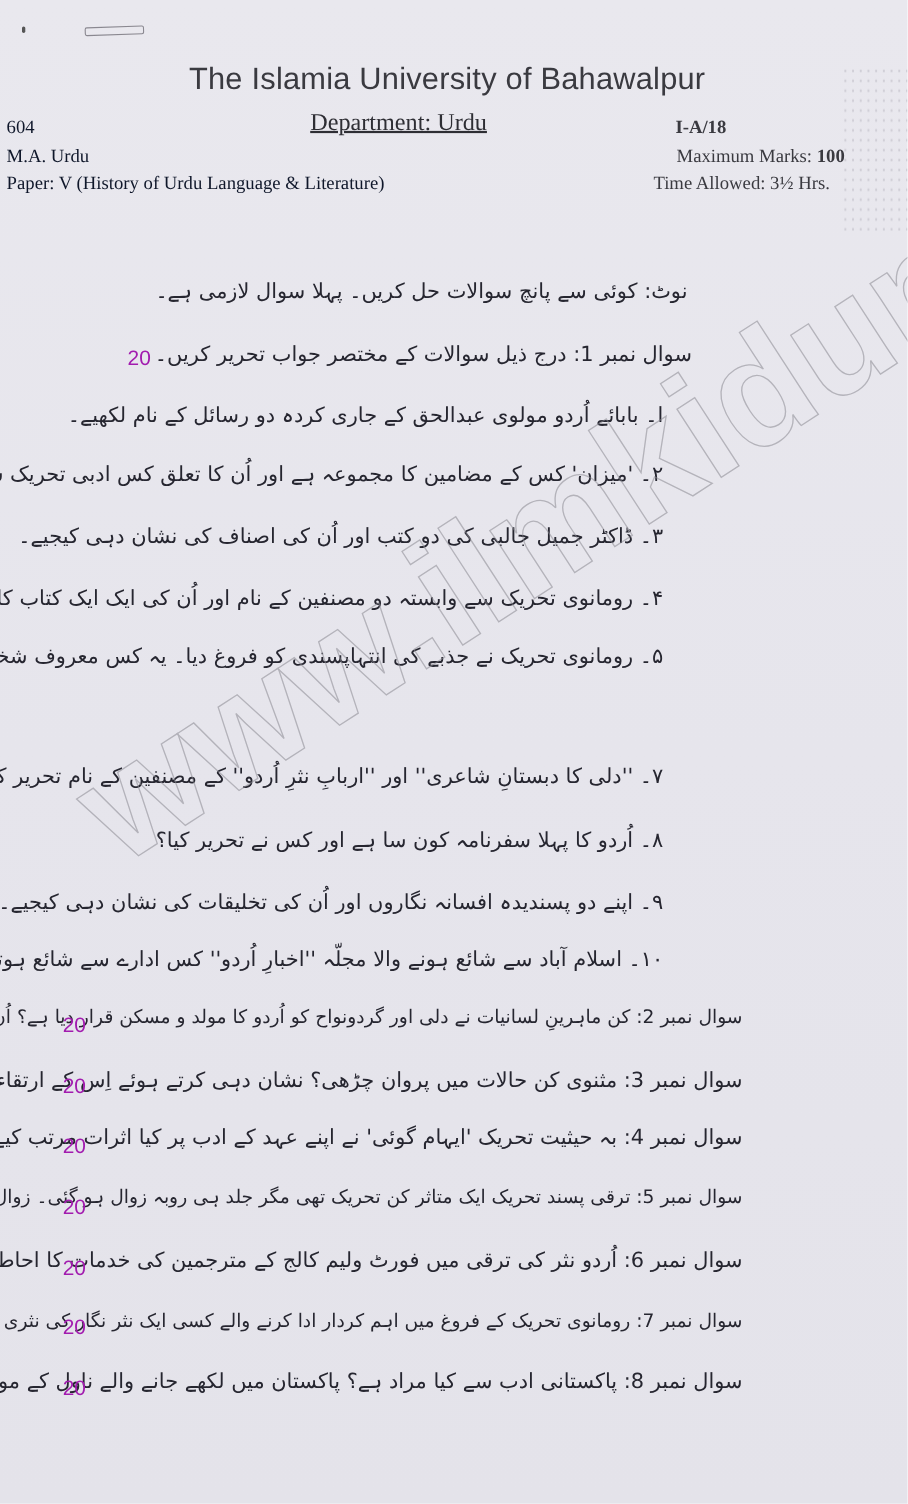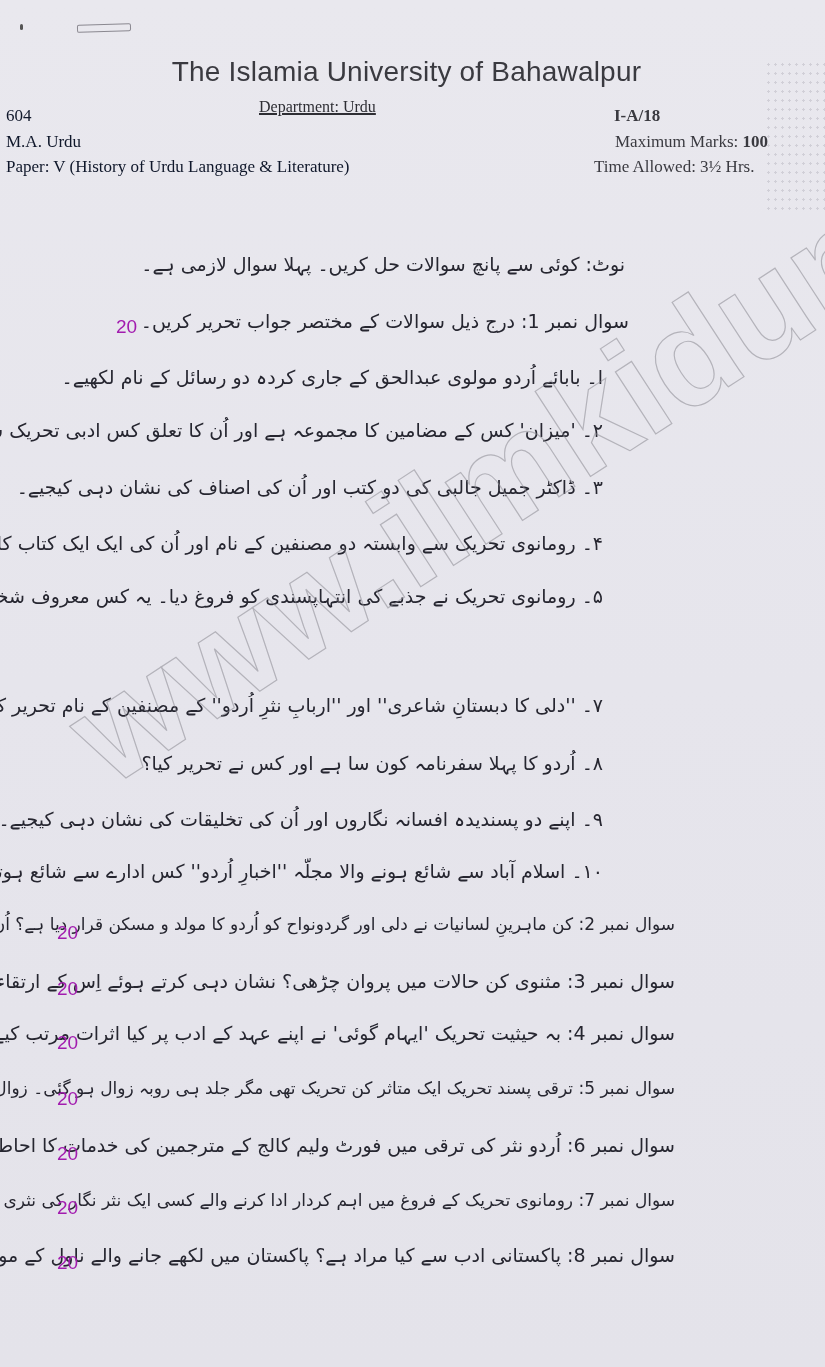--- a/index.html
+++ b/index.html
@@ -20,22 +20,22 @@
       position: absolute; left: 77px; top: 24px; width: 52px; height: 6px;
       border: 1px solid #8a8890; border-radius: 2px; transform: rotate(-2deg);
     }
     .hole-mark { position: absolute; left: 20px; top: 24px; width: 3px; height: 6px; background:#555; border-radius:2px; }
     .title {
       position: absolute; left: 0; width: 753px; top: 56px; text-align: center;
       font-family: "Liberation Sans", sans-serif; font-size: 28px; color: #3a3a40;
       letter-spacing: 0.2px; padding-left: 60px; box-sizing: border-box;
     }
     .dept {
-      position: absolute; left: 259px; top: 98px;
-      font-size: 16px; text-decoration: underline; text-decoration-thickness: 2px;
+      position: absolute; left: 282px; top: 98px;
+      font-size: 22px; text-decoration: underline; text-decoration-thickness: 2px;
       color: #2e2e34;
     }
     .hdr-left { position: absolute; left: 6px; font-size: 17px; color: #0f172a; }
     .hdr-right { position: absolute; font-size: 17px; color: #3a3a40; }
     .hdr-right b, .hdr-left b { font-weight: bold; }
     .urdu {
       position: absolute; direction: rtl; text-align: right; right: 0;
       font-family: "DejaVu Sans", sans-serif; font-size: 19px; color: #262630;
       white-space: nowrap;
     }

